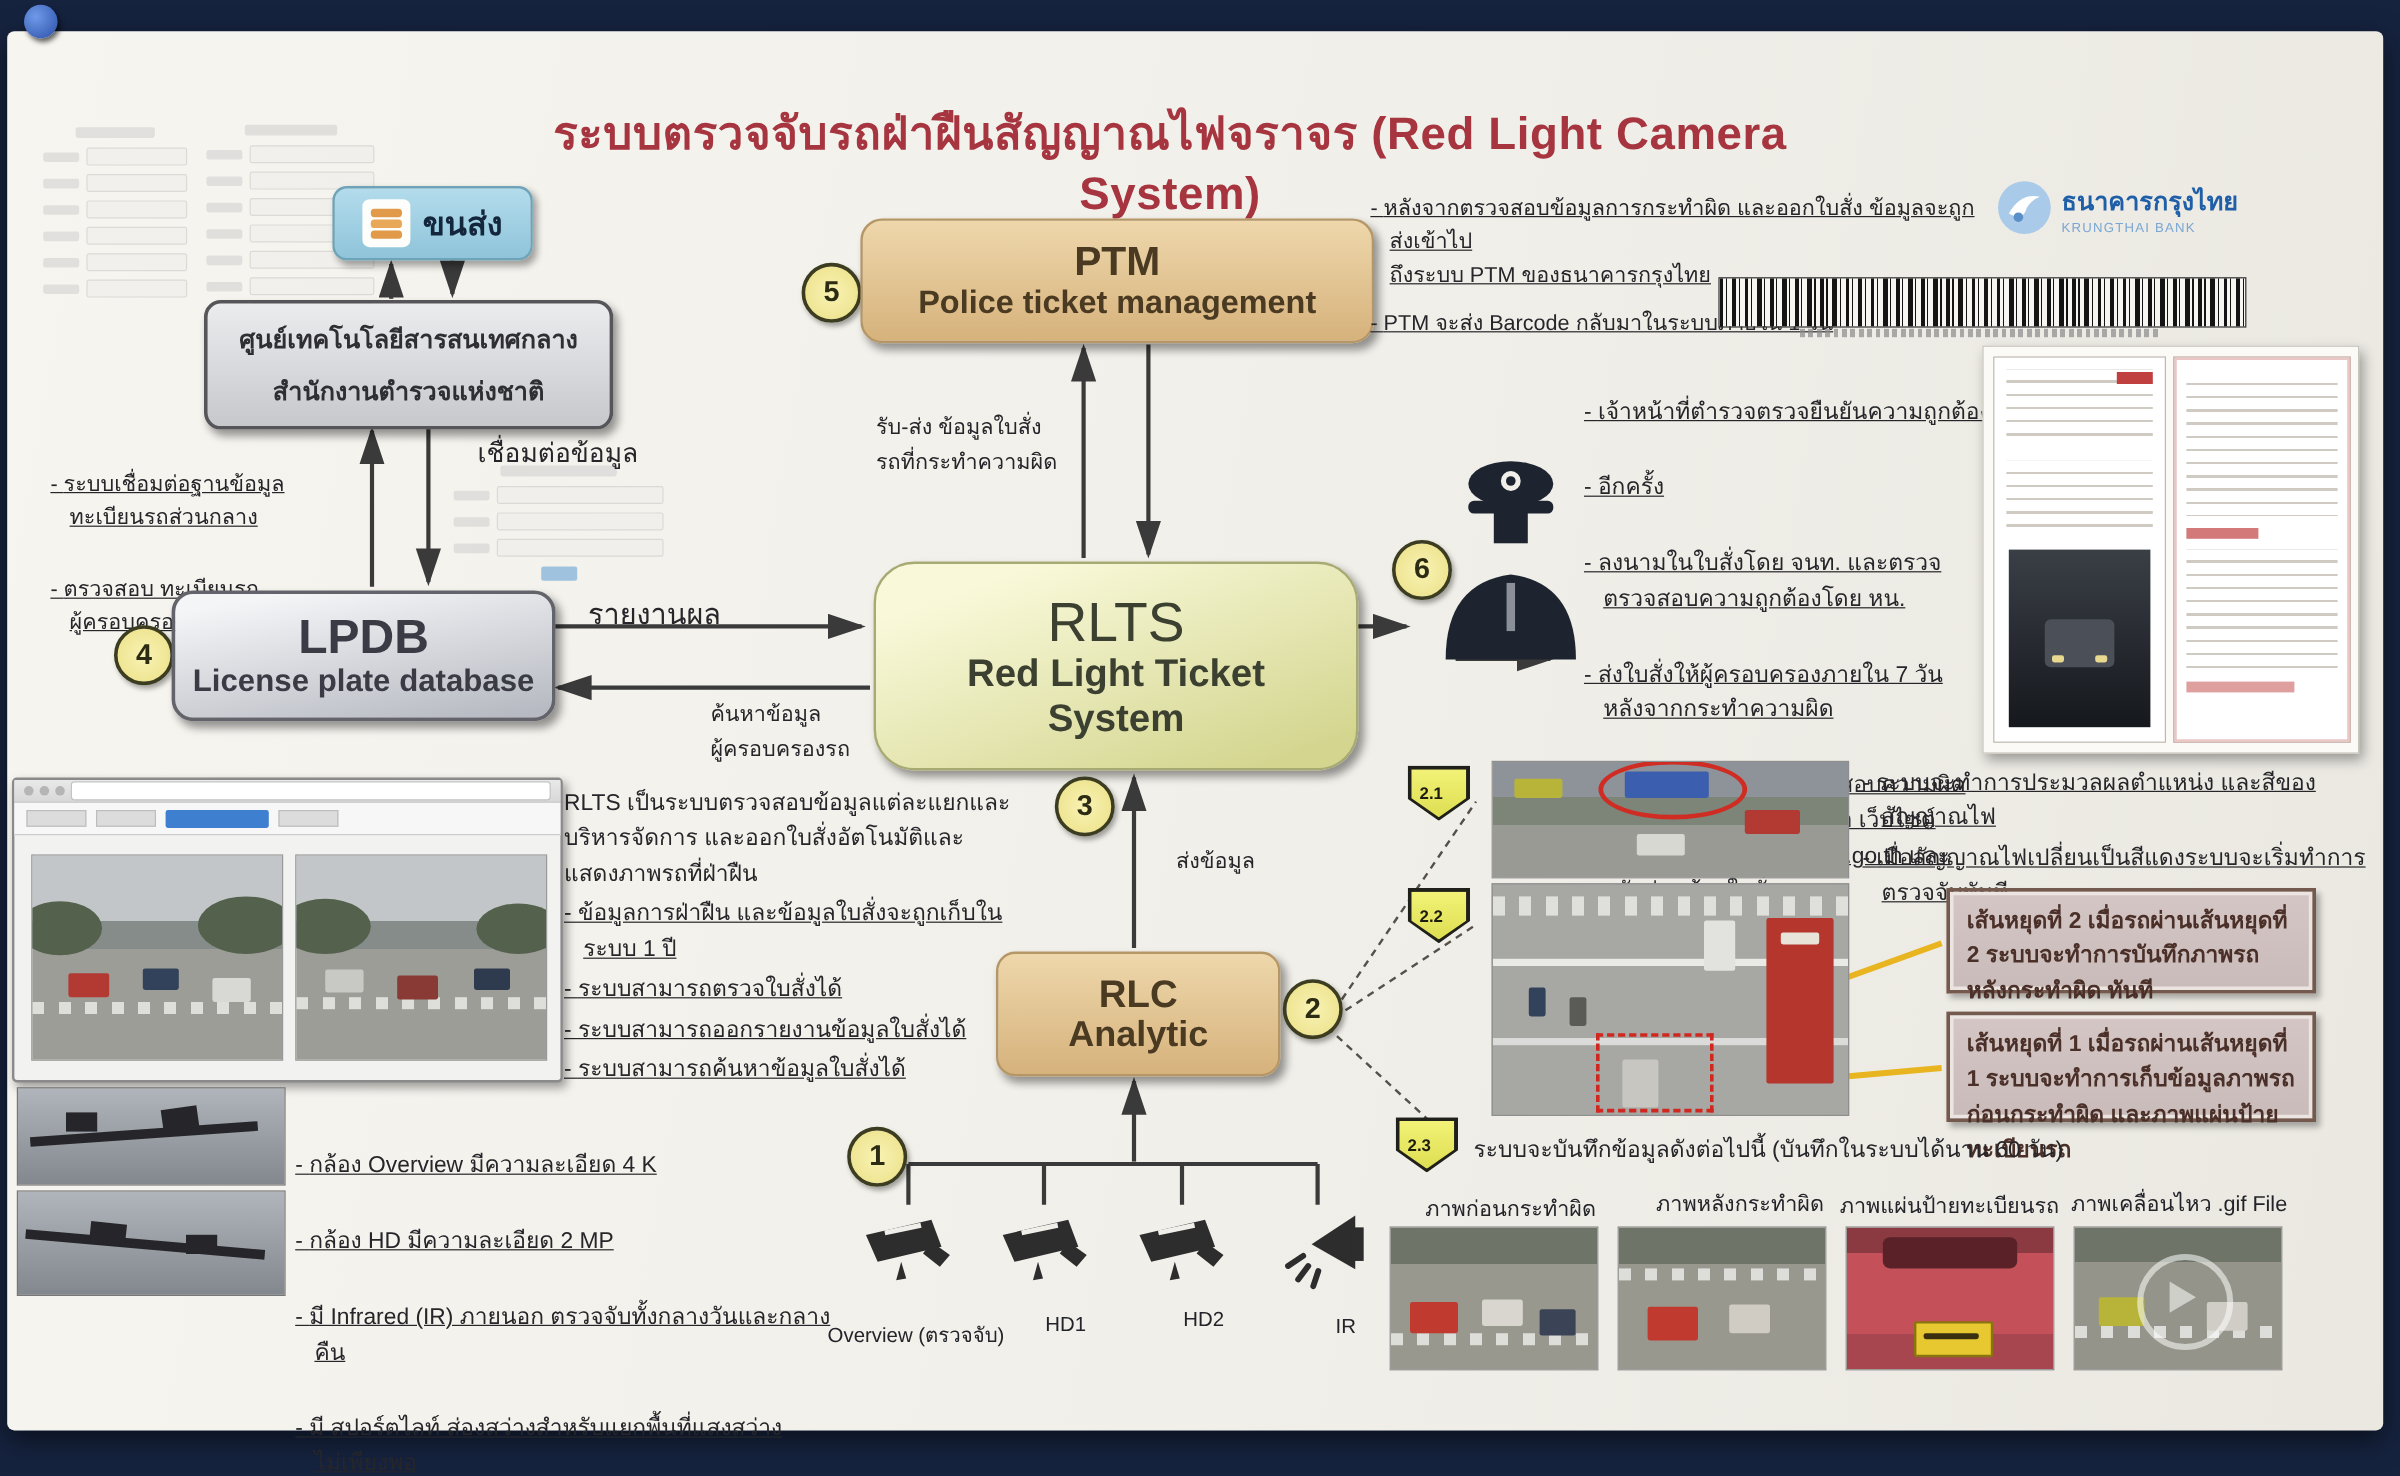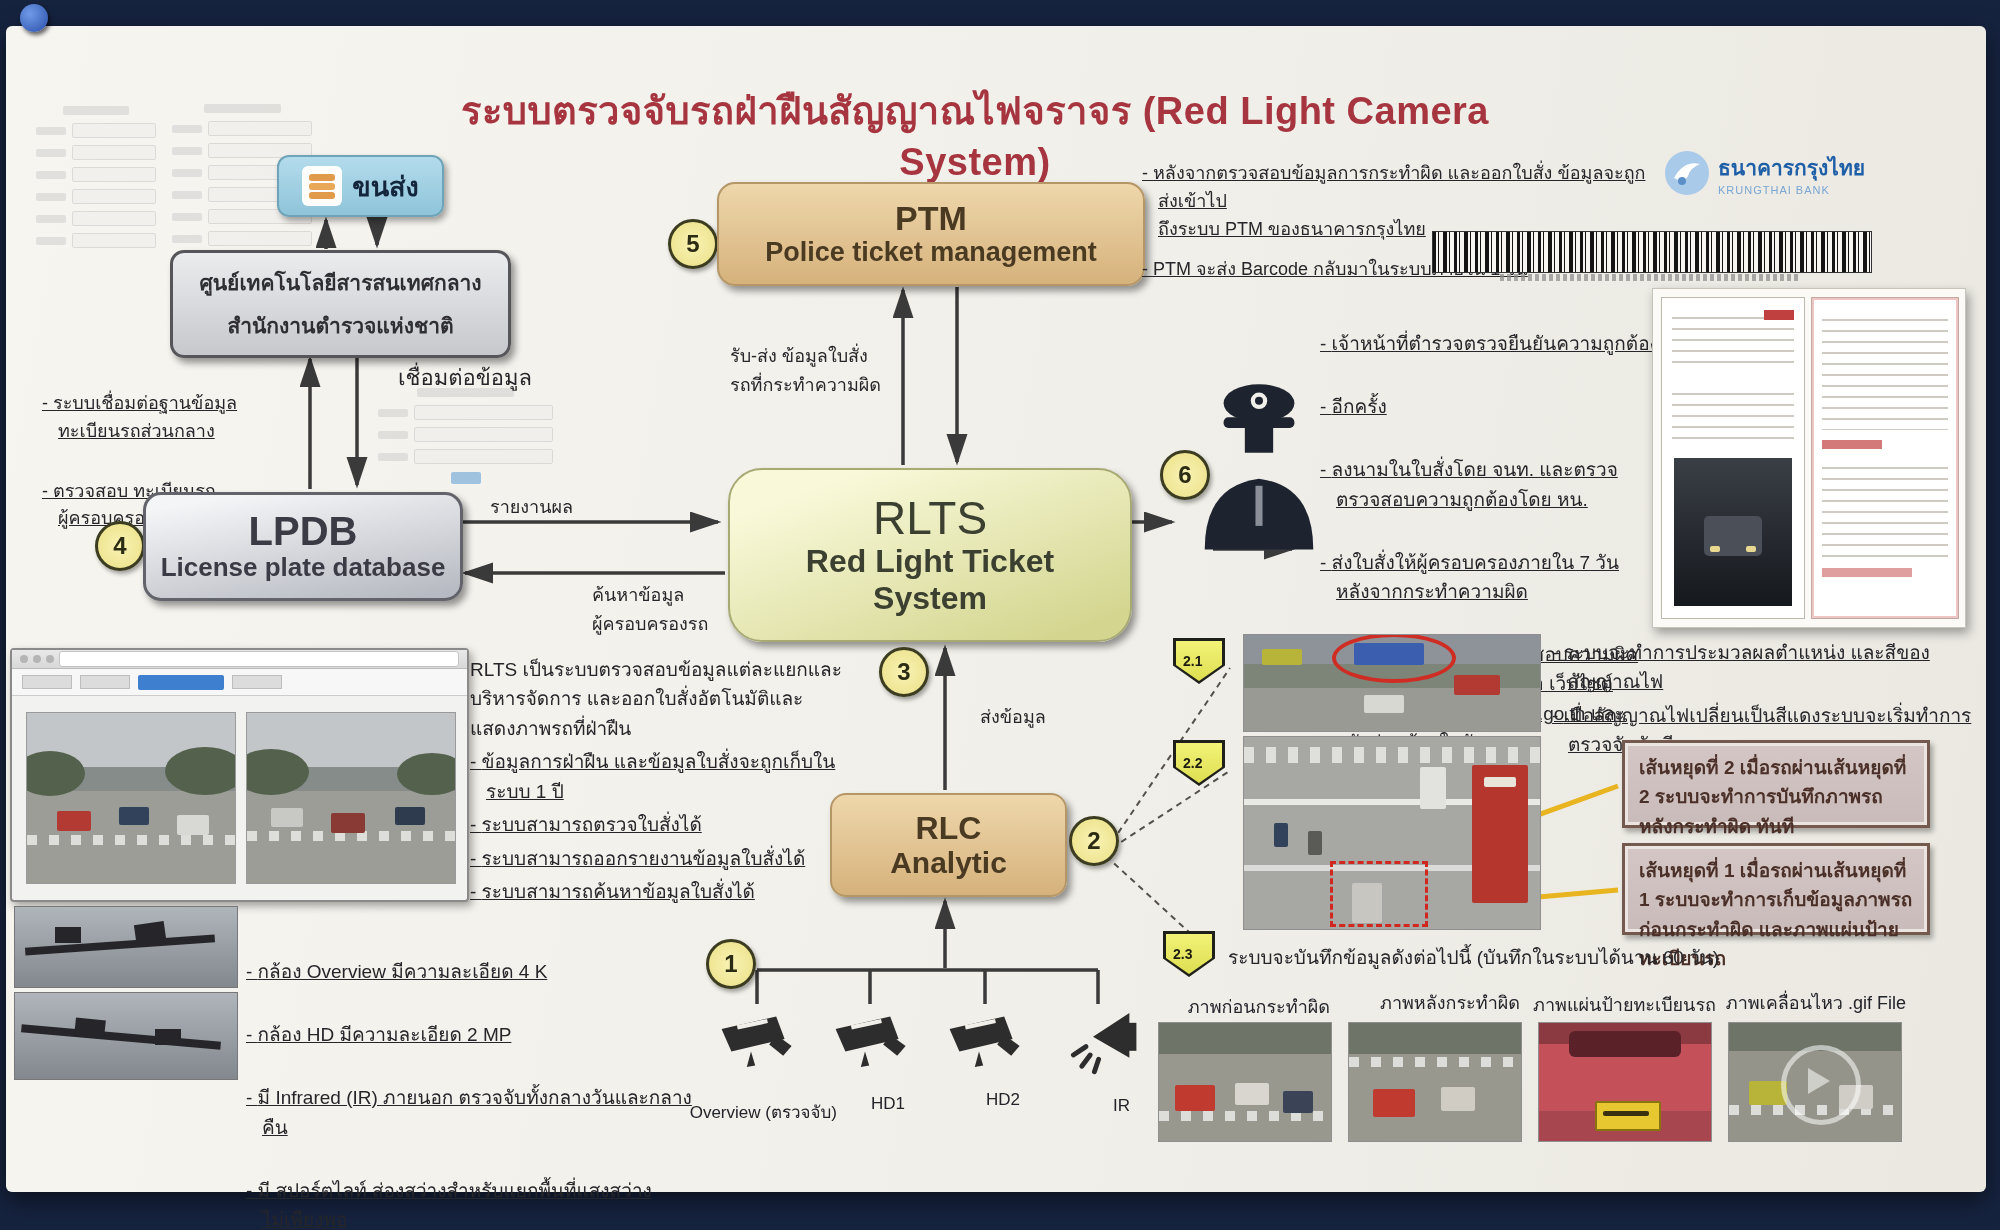--- a/index.html
+++ b/index.html
@@ -218,21 +218,21 @@
 ทะเบียนรถส่วนกลาง</li>
     <li class="prelines">ตรวจสอบ ทะเบียนรถ
 ผู้ครอบครอง สี ยี่ห้อ และรุ่นรถ</li>
   </ul>
 
   <div class="abs step" style="left:95px;top:521px;">4</div>
   <div class="abs nodebox box-silver" style="left:143px;top:492px;width:314px;height:103px;border-radius:18px;">
     <div style="font-size:40px;font-weight:bold;line-height:1.05;">LPDB</div>
     <div style="font-size:26px;font-weight:bold;">License plate database</div>
   </div>
-  <div class="abs lbl" style="left:490px;top:492px;width:160px;font-size:18px;">รายงานผล</div>
+  <div class="abs lbl" style="left:490px;top:492px;width:160px;font-size:24px;">รายงานผล</div>
   <div class="abs lbl" style="left:592px;top:580px;width:140px;font-size:18px;">
     <div>ค้นหาข้อมูล</div>
     <div>ผู้ครอบครองรถ</div>
   </div>
 
   <div class="abs step" style="left:668px;top:219px;">5</div>
   <div class="abs nodebox box-tan" style="left:717px;top:182px;width:424px;height:100px;border-radius:18px;">
     <div style="font-size:34px;font-weight:bold;line-height:1.1;">PTM</div>
     <div style="font-size:27px;font-weight:bold;">Police ticket management</div>
   </div>

